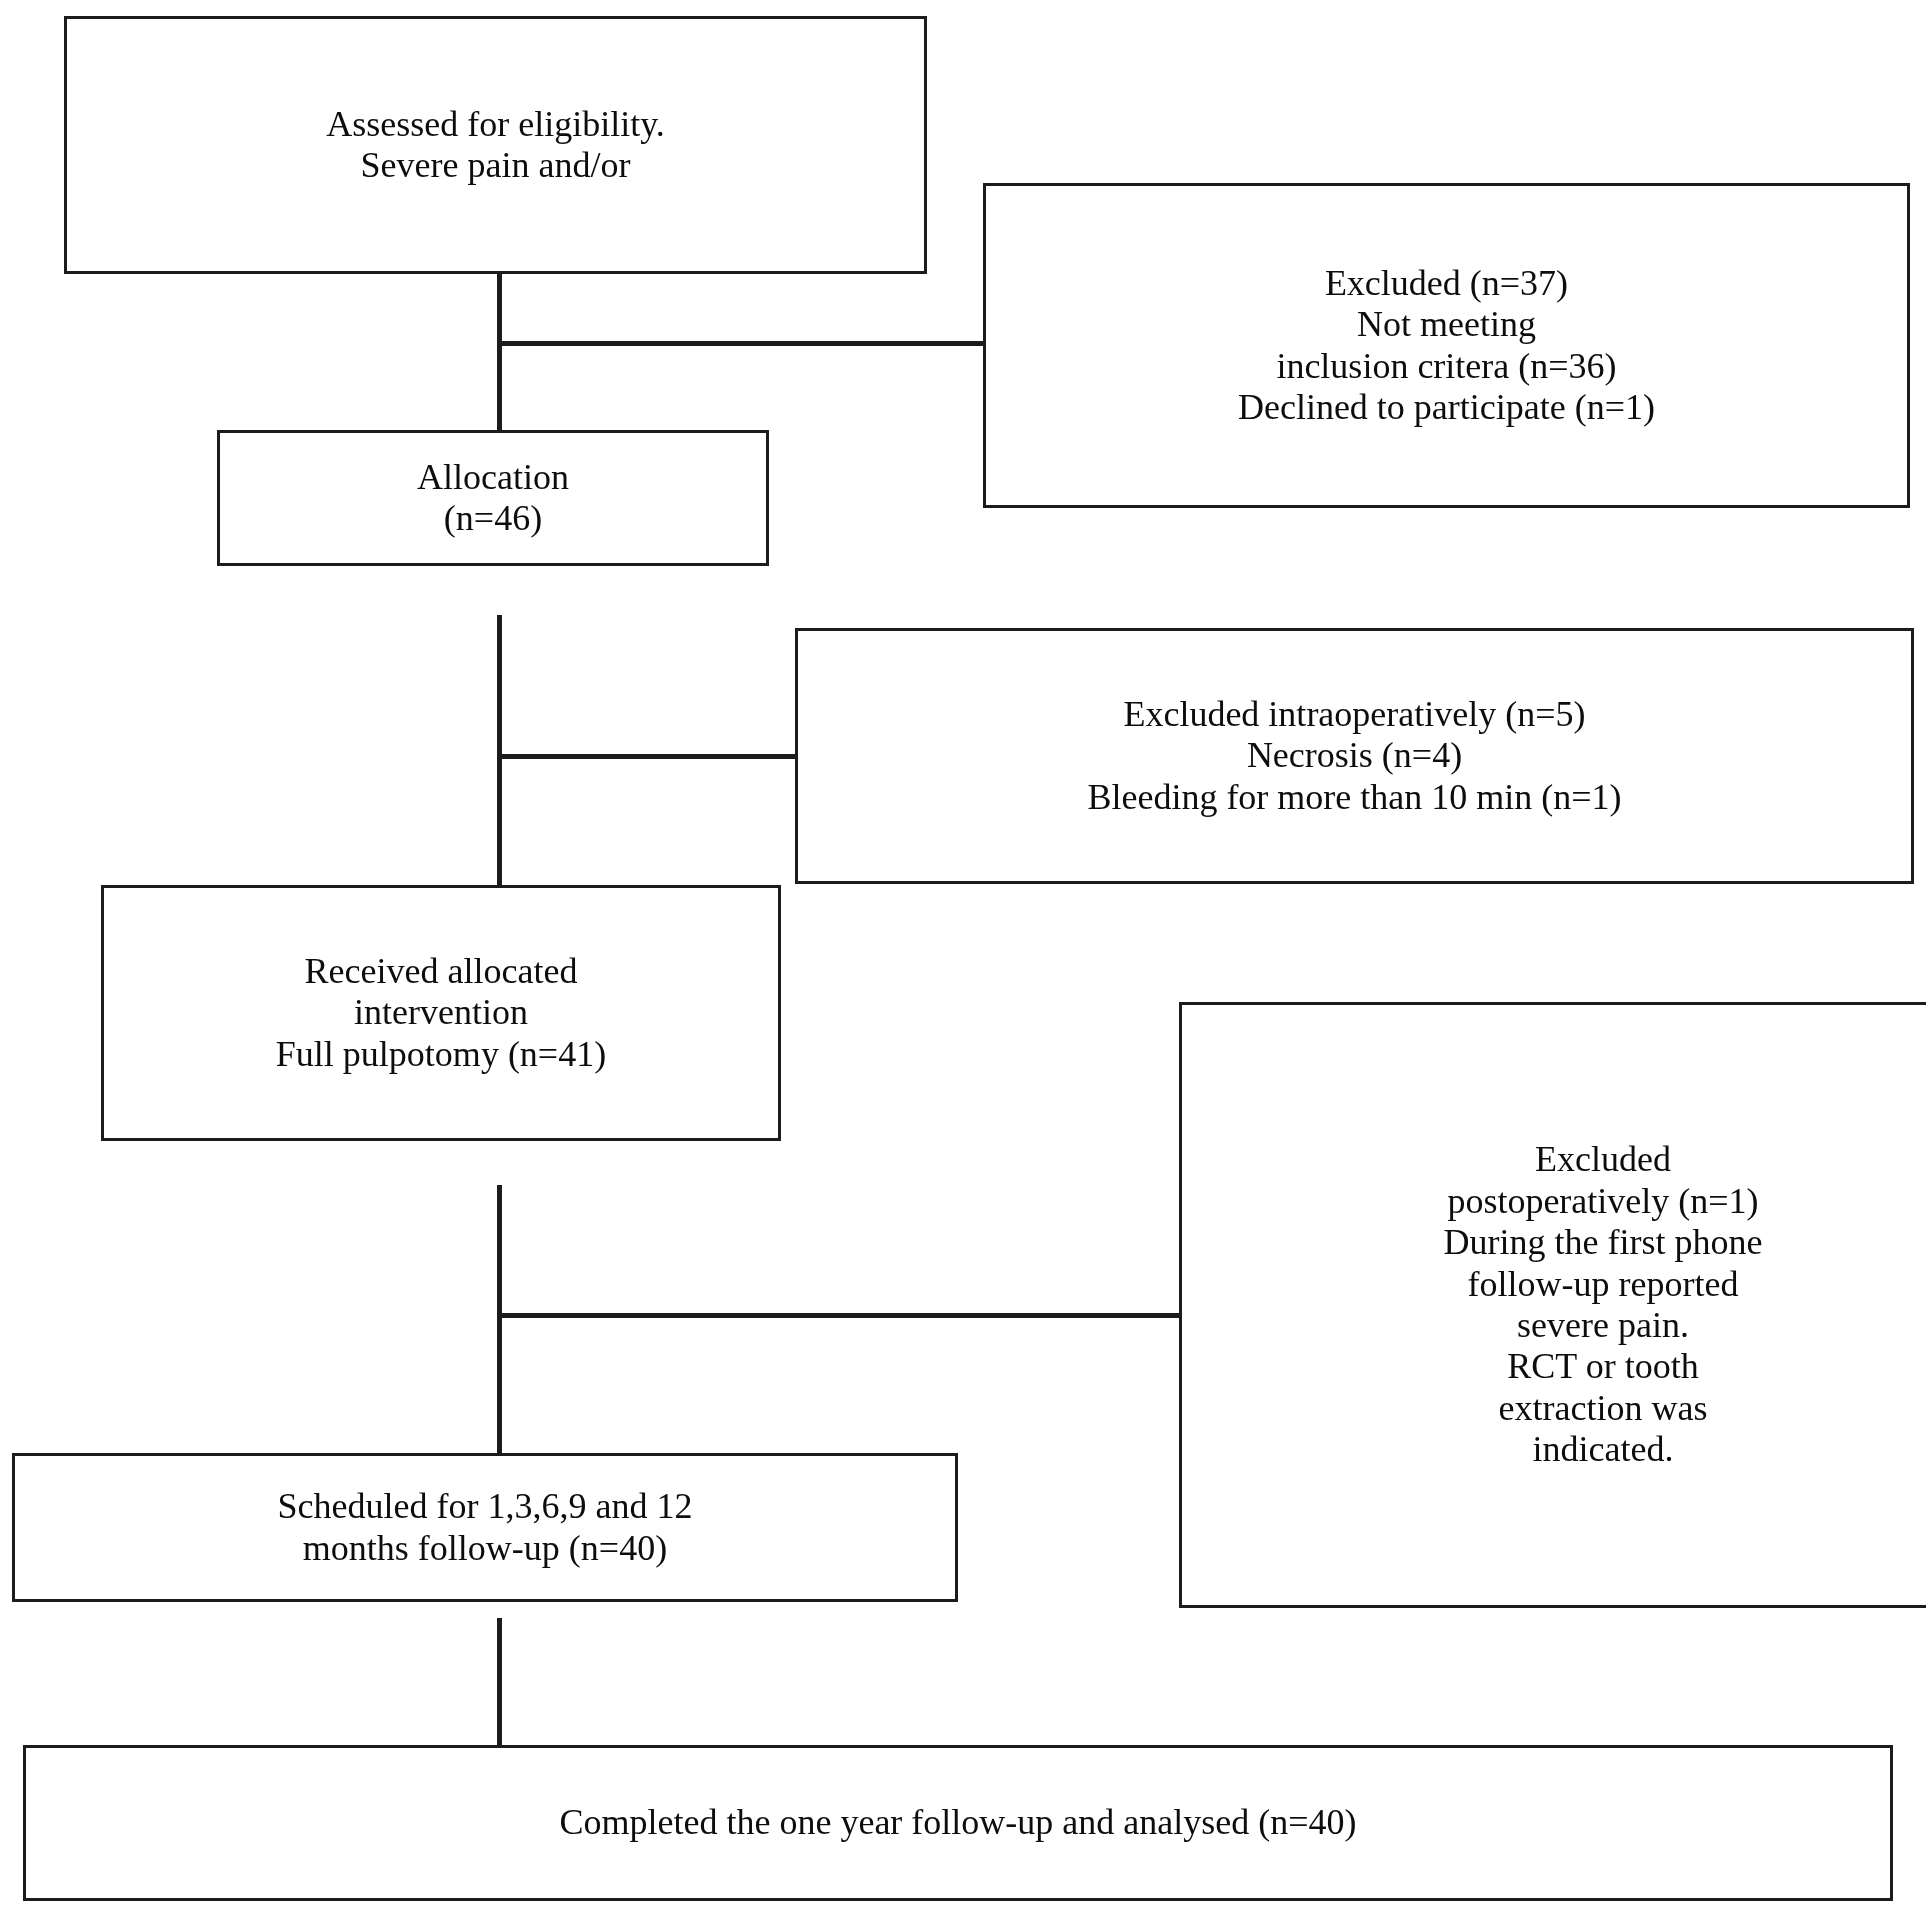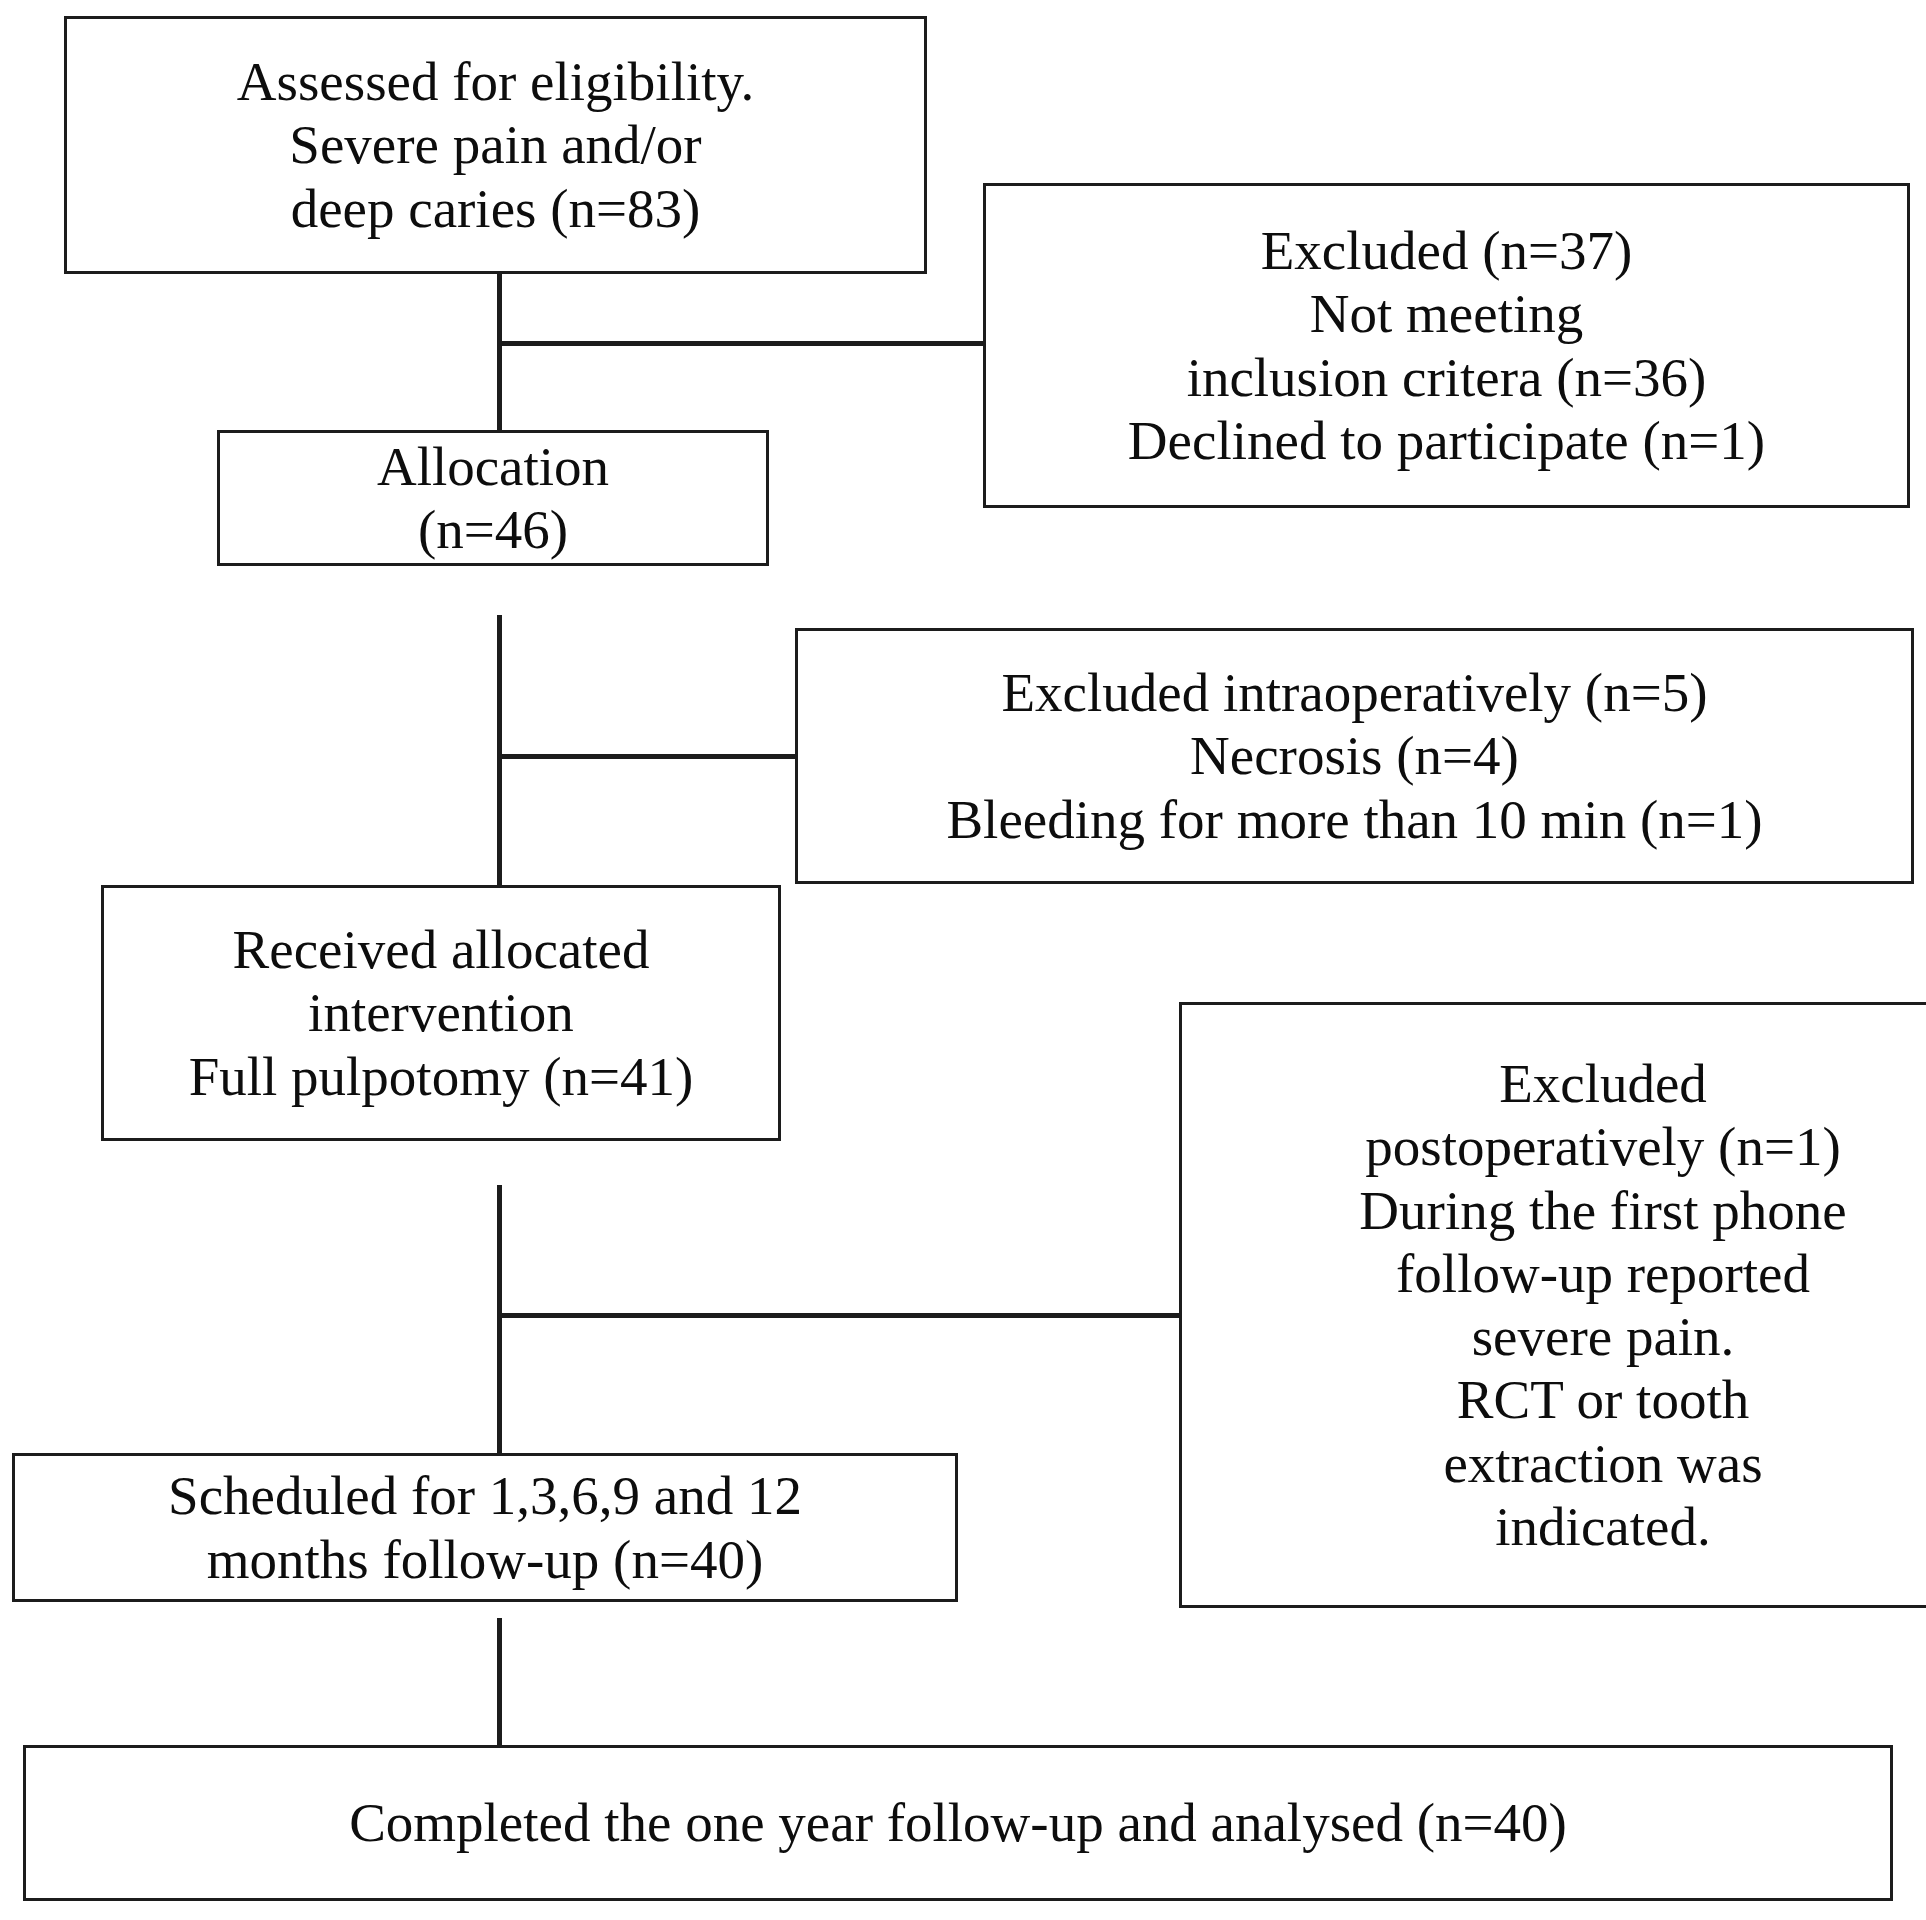--- a/index.html
+++ b/index.html
@@ -21,21 +21,21 @@
   .box{
     position:absolute;
     box-sizing:border-box;
     border:3.6px solid var(--border);
     background:var(--background);
     display:flex;
     flex-direction:column;
     justify-content:center;
     align-items:center;
     text-align:center;
-    font-size:55px;
+    font-size:36px;
     line-height:1.15;
     padding:3.6px 9px;
   }
   .tline{white-space:nowrap;}
   .vline,.hline{
     position:absolute;
     background:var(--connector);
   }
 </style>
 </head>
@@ -48,21 +48,20 @@
   <div class="vline" style="left:497px;top:1185px;width:4.5px;height:269px"></div>
   <div class="vline" style="left:497px;top:1618px;width:4.5px;height:128px"></div>
 
   <div class="hline" style="left:499px;top:341px;width:486px;height:4.5px"></div>
   <div class="hline" style="left:499px;top:754px;width:298px;height:4.5px"></div>
   <div class="hline" style="left:499px;top:1313px;width:682px;height:4.5px"></div>
 
   <div class="box" style="left:64px;top:16px;width:863px;height:258px">
     <div class="tline">Assessed for eligibility.</div>
     <div class="tline">Severe pain and/or</div>
-    <div class="tline">deep caries (n=83)</div>
   </div>
 
   <div class="box" style="left:983px;top:183px;width:927px;height:325px">
     <div class="tline">Excluded (n=37)</div>
     <div class="tline">Not meeting</div>
     <div class="tline">inclusion critera (n=36)</div>
     <div class="tline">Declined to participate (n=1)</div>
   </div>
 
   <div class="box" style="left:217px;top:430px;width:552px;height:136px">

